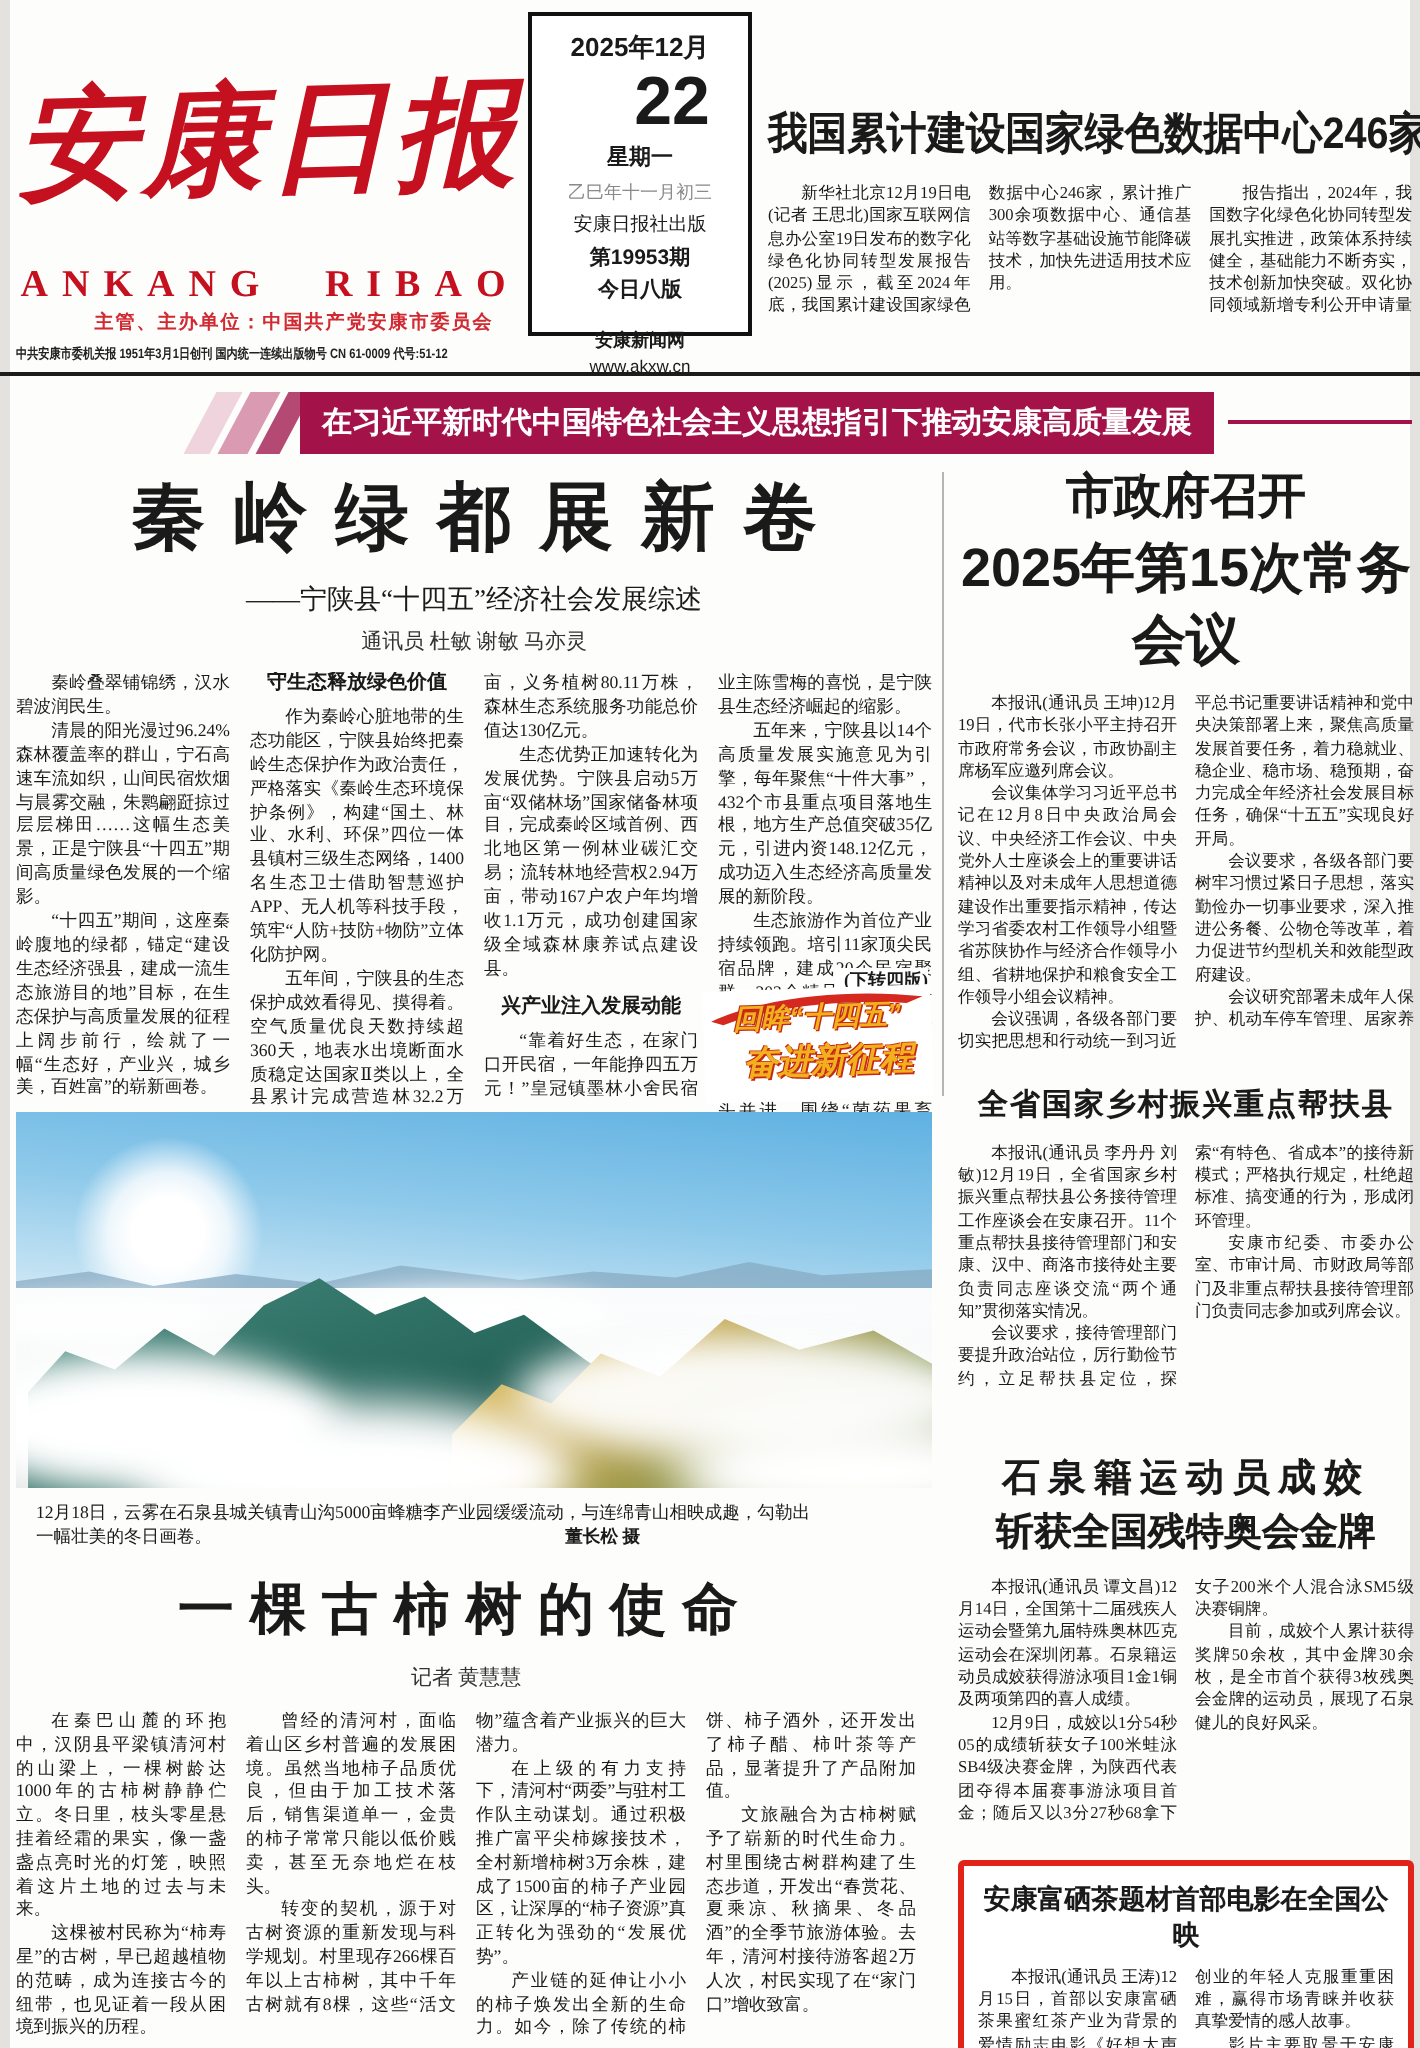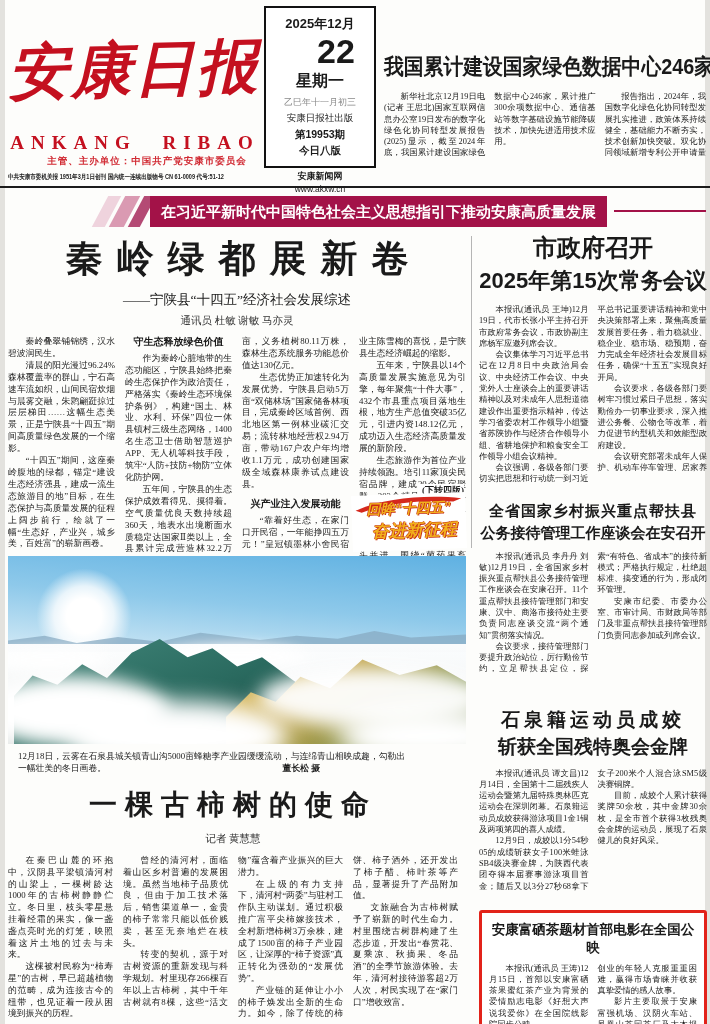--- a/index.html
+++ b/index.html
@@ -39,21 +39,21 @@
   }
 
   
   #date-box {
     left:264px; top:6px; width:112px; height:162px;
     border:2px solid #111; background:#fff; text-align:center; padding-top:7px;
     font-family:"Liberation Sans",sans-serif;
   }
   #date-box .month { font-size:13px; font-weight:bold; }
   #date-box .day { font-size:34px; font-weight:bold; line-height:1.1; font-family:"Liberation Sans",sans-serif;padding-left:32px; }
-  #date-box .weekday { font-size:16px; font-weight:bold; margin-top:1px; }
+  #date-box .weekday { font-size:11px; font-weight:bold; margin-top:1px; }
   #date-box .lunar { font-size:9px; color:#8a8a8a; margin-top:4px; }
   #date-box .publisher { font-size:9.5px; margin-top:3px; font-family:"Liberation Serif",serif; }
   #date-box .issue { font-size:10.5px; font-weight:bold; margin-top:3px; }
   #date-box .pages { font-size:10.5px; font-weight:bold; margin-top:2px; }
   #date-box .site { font-size:9px; font-weight:bold; margin-top:12px; }
   #date-box .url { font-size:8.5px; margin-top:1px; }
 
   
   #top-news { left:384px; top:52px; width:322px; }
   #top-headline {
@@ -115,21 +115,21 @@
     position:relative; font-size:17px; font-weight:900; font-style:italic;
     color:#f2b01e; text-shadow:0.8px 0.8px 0 #c42a12, -0.5px -0.5px 0 #c42a12;
     font-family:"Liberation Sans",sans-serif; margin-top:1px; padding-left:10px;
   }
 
   #v-rule { left:471px; top:236px; width:1px; height:312px; background:#b5b5b5; }
 
   
   #right-col { left:479px; top:232px; width:228px; }
   .head-a1 { text-align:center; font-size:24px; font-weight:900; font-family:"Liberation Sans",sans-serif; }
-  .head-a2 { text-align:center; font-size:22px; font-weight:900; font-family:"Liberation Sans",sans-serif; margin-top:2px; }
+  .head-a2 { text-align:center; font-size:27px; font-weight:900; font-family:"Liberation Sans",sans-serif; margin-top:2px; }
   .body-2col {
     column-count:2; column-gap:9px; column-fill:auto; overflow:hidden;
     font-size:8.3px; line-height:11.3px; text-align:justify;
   }
   .body-2col p { text-indent:2em; }
   #body-a { height:184px; margin-top:8px; }
   .head-b { text-align:center; font-size:15px; font-weight:900; font-family:"Liberation Sans",sans-serif; line-height:1.45; }
   #head-b-wrap { margin-top:12px; }
   #head-b-wrap .l1 { letter-spacing:1px; }
   #body-b { height:126px; margin-top:7px; }
@@ -256,21 +256,20 @@
   <div class="body-2col" id="body-a">
       <p>本报讯(通讯员 王坤)12月19日，代市长张小平主持召开市政府常务会议，市政协副主席杨军应邀列席会议。</p>
       <p>会议集体学习习近平总书记在12月8日中央政治局会议、中央经济工作会议、中央党外人士座谈会上的重要讲话精神以及对未成年人思想道德建设作出重要指示精神，传达学习省委农村工作领导小组暨省苏陕协作与经济合作领导小组、省耕地保护和粮食安全工作领导小组会议精神。</p>
       <p>会议强调，各级各部门要切实把思想和行动统一到习近平总书记重要讲话精神和党中央决策部署上来，聚焦高质量发展首要任务，着力稳就业、稳企业、稳市场、稳预期，奋力完成全年经济社会发展目标任务，确保“十五五”实现良好开局。</p>
       <p>会议要求，各级各部门要树牢习惯过紧日子思想，落实勤俭办一切事业要求，深入推进公务餐、公物仓等改革，着力促进节约型机关和效能型政府建设。</p>
       <p>会议研究部署未成年人保护、机动车停车管理、居家养老服务等工作。会议还研究了其他事项。</p>
     </div>
 
   <div id="head-b-wrap">
     <div class="head-b l1">全省国家乡村振兴重点帮扶县</div>
-    <div class="head-b">公务接待管理工作座谈会在安召开</div>
   </div>
   <div class="body-2col" id="body-b">
       <p>本报讯(通讯员 李丹丹 刘敏)12月19日，全省国家乡村振兴重点帮扶县公务接待管理工作座谈会在安康召开。11个重点帮扶县接待管理部门和安康、汉中、商洛市接待处主要负责同志座谈交流“两个通知”贯彻落实情况。</p>
       <p>会议要求，接待管理部门要提升政治站位，厉行勤俭节约，立足帮扶县定位，探索“有特色、省成本”的接待新模式；严格执行规定，杜绝超标准、搞变通的行为，形成闭环管理。</p>
       <p>安康市纪委、市委办公室、市审计局、市财政局等部门及非重点帮扶县接待管理部门负责同志参加或列席会议。</p>
     </div>
 
   <div id="head-c-wrap">
     <div class="head-c l1">石泉籍运动员成姣</div>
     <div class="head-c">斩获全国残特奥会金牌</div>

